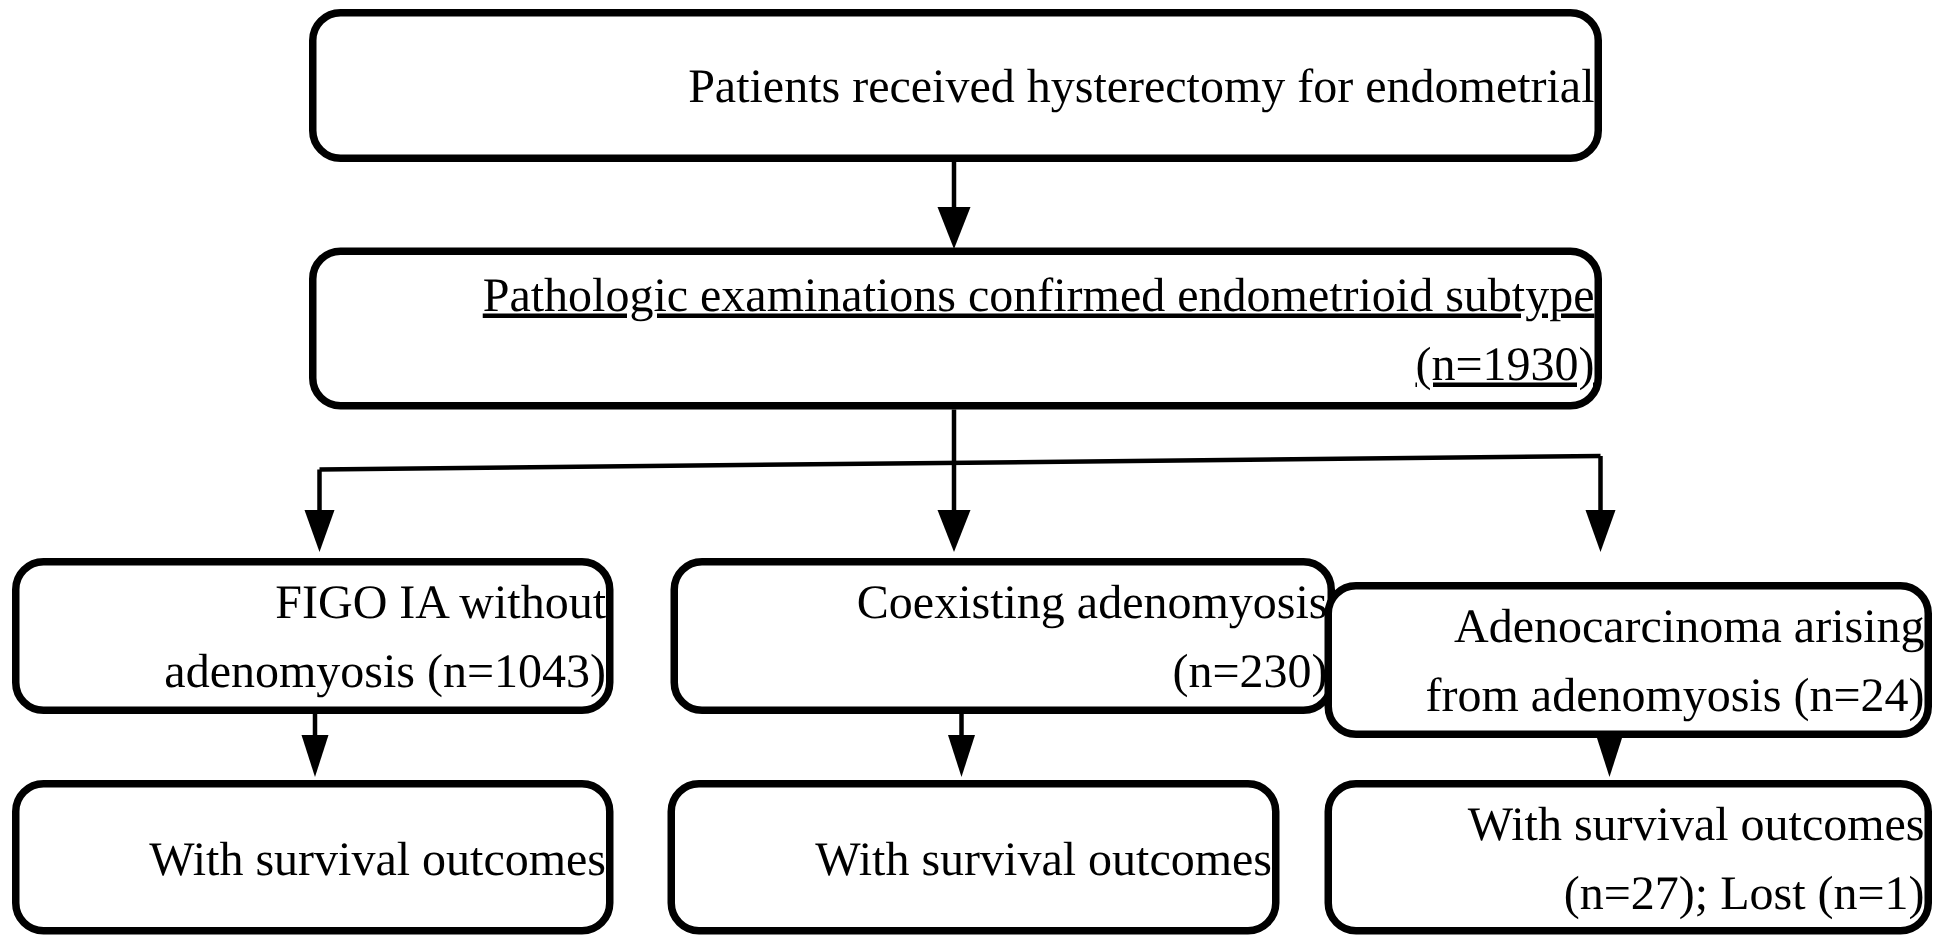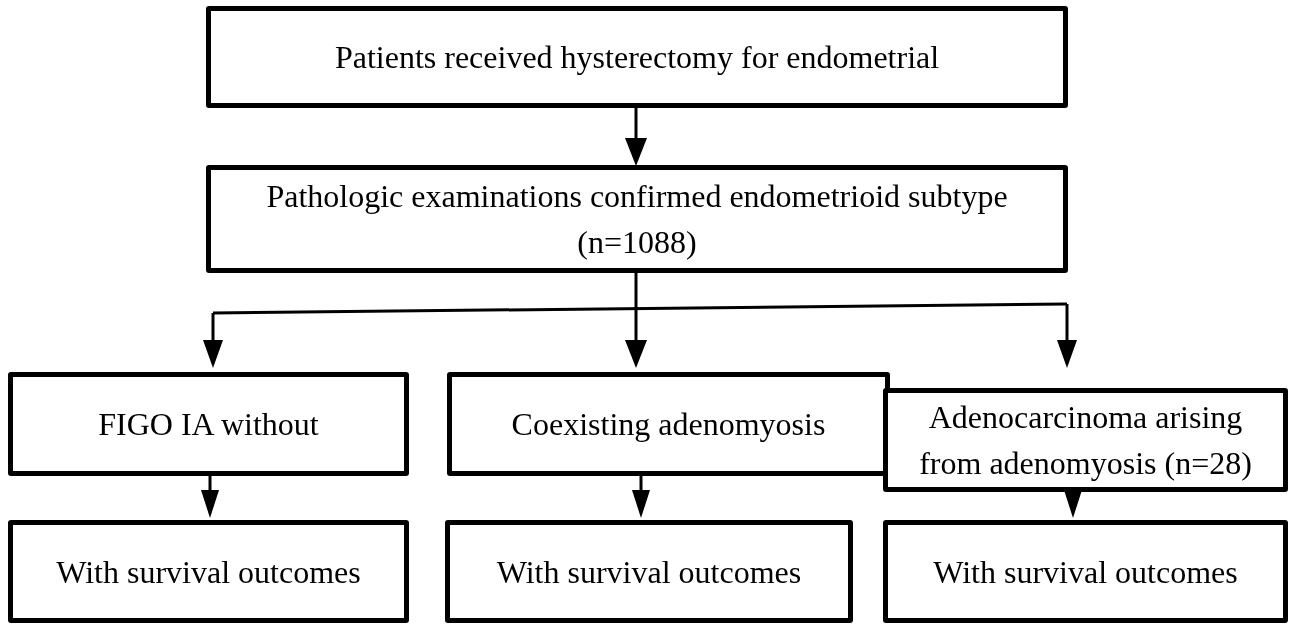--- a/index.html
+++ b/index.html
@@ -14,38 +14,38 @@
     background: #ffffff;
     font-family: "Liberation Serif", "DejaVu Serif", serif;
     color: #000000;
     overflow: hidden;
   }
   .node {
     position: absolute;
     box-sizing: border-box;
     background: #ffffff;
     border: 5px solid #000000;
-    border-radius: 3px;
+    border-radius: 21px;
     display: flex;
     flex-direction: column;
-    align-items: center;
+    align-items: flex-end;
     justify-content: center;
     text-align: center;
     z-index: 2;
   }
   .node .line {
     display: block;
     font-size: 32px;
     line-height: 46px;
     white-space: nowrap;
     color: #000000;
   }
   
   #node-total               { left: 206px; top: 6px;   width: 862px; height: 102px; }
-  #node-pathology           { left: 206px; top: 165px; width: 862px; height: 108px; }
+  #node-pathology           { left: 206px; top: 165px; width: 862px; height: 108px; text-decoration: underline; }
   #node-figo                { left: 8px;   top: 372px; width: 401px; height: 104px; }
   #node-coexisting          { left: 447px; top: 372px; width: 443px; height: 104px; }
   #node-arising             { left: 883px; top: 388px; width: 405px; height: 104px; }
   #node-figo-outcome        { left: 8px;   top: 520px; width: 401px; height: 103px; }
   #node-coexisting-outcome  { left: 445px; top: 520px; width: 408px; height: 103px; }
   #node-arising-outcome     { left: 883px; top: 520px; width: 405px; height: 103px; }
   #connector-layer {
     position: absolute;
     left: 0; top: 0;
     width: 1294px;
@@ -101,41 +101,44 @@
       <polygon points="1064,490 1082,490 1073,518"></polygon>
     </g>
   </svg>
 
   <div class="node" id="node-total">
     <span class="line">Patients received hysterectomy for endometrial</span>
   </div>
 
   <div class="node" id="node-pathology">
     <span class="line">Pathologic examinations confirmed endometrioid subtype</span>
-    <span class="line">(n=1088)</span>
+    <span class="line">(n=1930)</span>
   </div>
 
   <div class="node" id="node-figo">
     <span class="line">FIGO IA without</span>
+    <span class="line">adenomyosis (n=1043)</span>
   </div>
 
   <div class="node" id="node-coexisting">
     <span class="line">Coexisting adenomyosis</span>
+    <span class="line">(n=230)</span>
   </div>
 
   <div class="node" id="node-arising">
     <span class="line">Adenocarcinoma arising</span>
-    <span class="line">from adenomyosis (n=28)</span>
+    <span class="line">from adenomyosis (n=24)</span>
   </div>
 
   <div class="node" id="node-figo-outcome">
     <span class="line">With survival outcomes</span>
   </div>
 
   <div class="node" id="node-coexisting-outcome">
     <span class="line">With survival outcomes</span>
   </div>
 
   <div class="node" id="node-arising-outcome">
     <span class="line">With survival outcomes</span>
+    <span class="line">(n=27); Lost (n=1)</span>
   </div>
 
 </div>
 
 </body></html>

